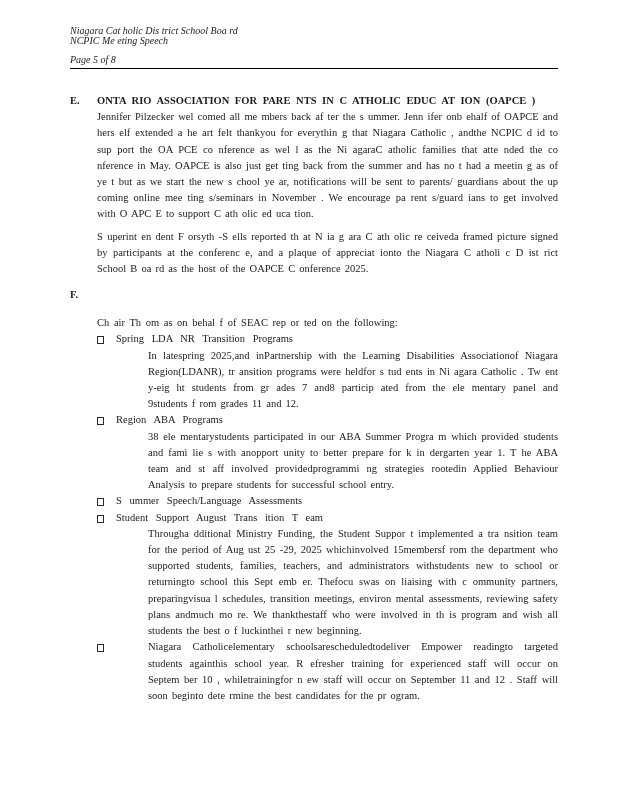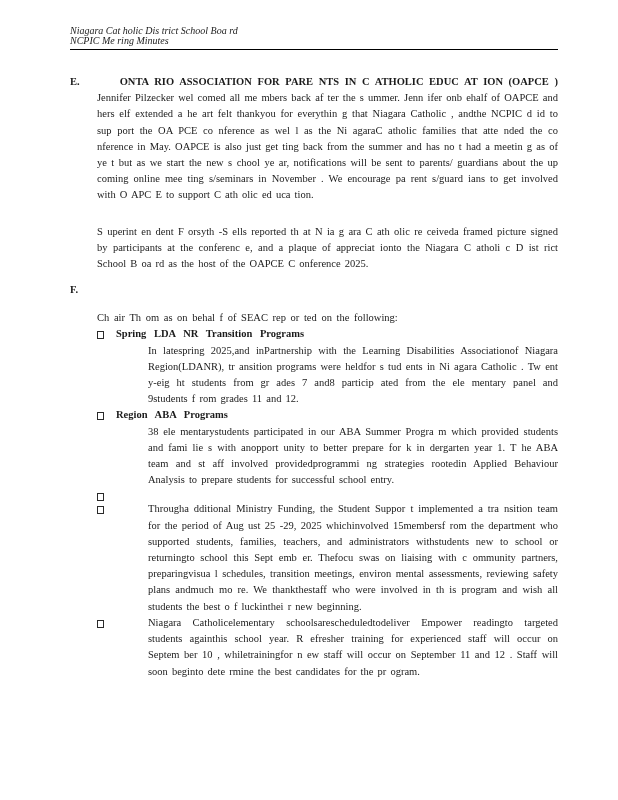--- a/index.html
+++ b/index.html
@@ -34,54 +34,54 @@
   .section + .section { margin-top: 10px; }
   .sec-label {
     width: 27px; flex-shrink: 0;
     font-weight: bold;
   }
   .sec-body { flex: 1; min-width: 0; }
   .sec-title {
     font-weight: bold;
     word-spacing: 3px;
     white-space: nowrap;
-    text-align: right;
   }
   .para {
     text-align: justify;
     text-align-last: left;
     word-spacing: 1.5px;
   }
-  .para + .para { margin-top: 20px; }
+  .para + .para { margin-top: 6px; }
   .intro-line { word-spacing: 2px; margin-top: 28px; }
   .bullet { display: flex; }
   .b-marker-col { width: 19px; flex-shrink: 0; padding-top: 5px; }
   .square-icon {
     display: block;
     width: 5px; height: 6px;
     border: 1px solid #2a2a2a;
     background: transparent;
   }
   .b-content { flex: 1; min-width: 0; }
-  .b-title { font-weight: bold; word-spacing: 5px; }
+  .b-title { font-weight: normal; word-spacing: 5px; }
   .b-body {
     text-align: justify;
     text-align-last: left;
     word-spacing: 1.5px;
     margin-left: 32px;
   }
 </style>
 </head>
 <body>
 
 <div class="page">
 
   <div class="doc-header">
     <div>Niagara Cat holic Dis trict School Boa rd</div>
-    <div>NCPIC Me ring Minutes</div>
+    <div>NCPIC Me eting Speech</div>
+    <div class="page-num">Page 5 of 8</div>
   </div>
   <hr class="header-rule">
 
   <div class="content">
 
     <div class="section">
       <div class="sec-label">E.</div>
       <div class="sec-body">
         <div class="sec-title">ONTA RIO ASSOCIATION FOR PARE NTS IN C ATHOLIC EDUC AT ION (OAPCE )</div>
         <div class="para">Jennifer Pilzecker wel comed all me mbers back af ter the s ummer. Jenn ifer onb ehalf of OAPCE and hers elf extended a he art felt thankyou for everythin g that Niagara Catholic , andthe NCPIC d id to sup port the OA PCE co nference as wel l as the Ni agaraC atholic families that atte nded the co nference in May. OAPCE is also just get ting back from the summer and has no t had a meetin g as of ye t but as we start the new s chool ye ar, notifications will be sent to parents/ guardians about the up coming online mee ting s/seminars in November . We encourage pa rent s/guard ians to get involved with O APC E to support C ath olic ed uca tion.</div>
@@ -112,28 +112,30 @@
             <div class="b-title">Region ABA Programs</div>
             <div class="b-body">38 ele mentarystudents participated in our ABA Summer Progra m which provided students and fami lie s with anopport unity to better prepare for k in dergarten year 1. T he ABA team and st aff involved providedprogrammi ng strategies rootedin Applied Behaviour Analysis to prepare students for successful school entry.</div>
           </div>
         </div>
 
         <div class="bullet">
           <div class="b-marker-col">
             <span class="square-icon"></span>
           </div>
           <div class="b-content">
+            <div class="b-title">S ummer Speech/Language Assessments</div>
           </div>
         </div>
 
         <div class="bullet">
           <div class="b-marker-col">
             <span class="square-icon"></span>
           </div>
           <div class="b-content">
+            <div class="b-title">Student Support August Trans ition T eam</div>
             <div class="b-body">Througha dditional Ministry Funding, the Student Suppor t implemented a tra nsition team for the period of Aug ust 25 -29, 2025 whichinvolved 15membersf rom the department who supported students, families, teachers, and administrators withstudents new to school or returningto school this Sept emb er. Thefocu swas on liaising with c ommunity partners, preparingvisua l schedules, transition meetings, environ mental assessments, reviewing safety plans andmuch mo re. We thankthestaff who were involved in th is program and wish all students the best o f luckinthei r new beginning.</div>
           </div>
         </div>
 
         <div class="bullet">
           <div class="b-marker-col">
             <span class="square-icon"></span>
           </div>
           <div class="b-content">
             <div class="b-body">Niagara Catholicelementary schoolsarescheduledtodeliver Empower readingto targeted students againthis school year. R efresher training for experienced staff will occur on Septem ber 10 , whiletrainingfor n ew staff will occur on September 11 and 12 . Staff will soon beginto dete rmine the best candidates for the pr ogram.</div>

